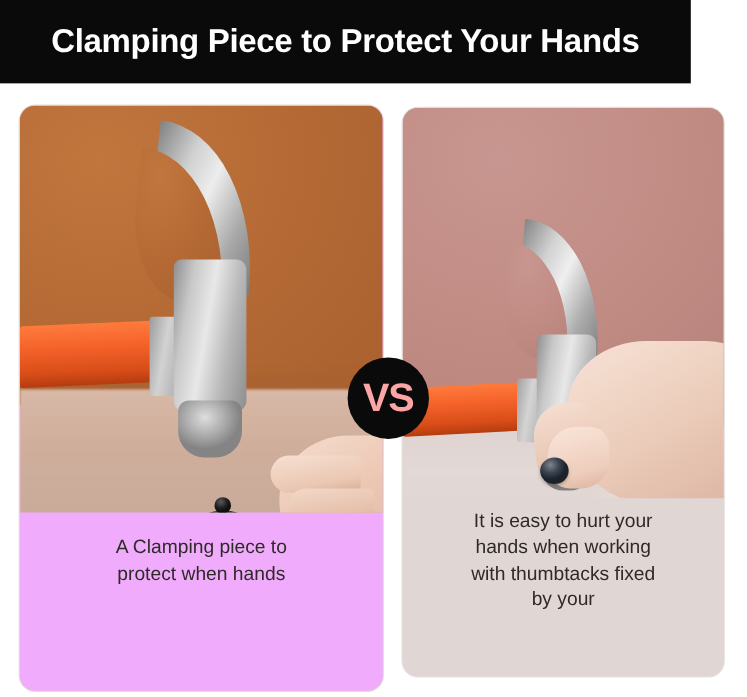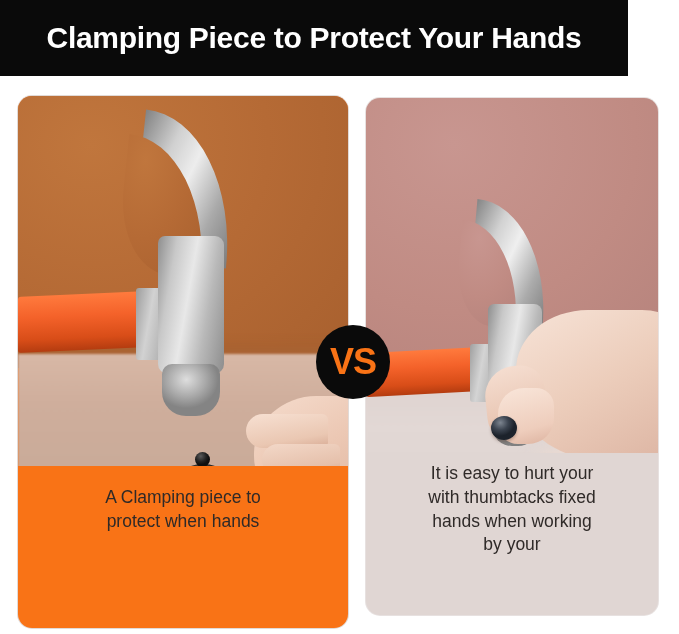--- a/index.html
+++ b/index.html
@@ -45,21 +45,21 @@
   }
 
   .panel {
     position: absolute;
     overflow: hidden;
     border-radius: 14px;
   }
   .panel-left {
     left: 18px; top: 20px;
     width: 330px; height: 532px;
-    background: #f97316;
+    background: #f0abfc;
     box-shadow: 0 0 0 1px rgba(170,150,140,0.35);
     text-decoration: underline;
   }
   .panel-right {
     left: 366px; top: 22px;
     width: 292px; height: 517px;
     background: #e0d6d3;
     box-shadow: 0 0 0 1px rgba(185,170,165,0.35);
     text-decoration: underline;
   }
@@ -282,21 +282,21 @@
     left: 316px; top: 249px;
     width: 74px; height: 74px;
     background: #0a0a0a;
     border-radius: 50%;
     display: flex;
     align-items: center;
     justify-content: center;
     z-index: 40;
   }
   .vs-text {
-    color: #f97316;
+    color: #fca5a5;
     font-size: 36px;
     font-weight: bold;
     font-family: "Liberation Sans", sans-serif;
     letter-spacing: -1px;
     line-height: 1;
   }
 </style>
 </head>
 <body>
 
@@ -355,22 +355,22 @@
       <div class="hand hand-right-blur"></div>
       <div class="hand hand-right-main"></div>
       <div class="hand thumb-r"></div>
       <div class="hand finger-r1"></div>
 
       <div class="rtack-head"></div>
     </div>
 
     <div class="caption caption-right">
       <span class="line">It is easy to hurt your</span>
+      <span class="line">hands when working</span>
       <span class="line">with thumbtacks fixed</span>
-      <span class="line">hands when working</span>
       <span class="line">by your</span>
     </div>
   </div>
 
   <div class="vs-badge">
     <span class="vs-text">VS</span>
   </div>
 
 </div>
 

